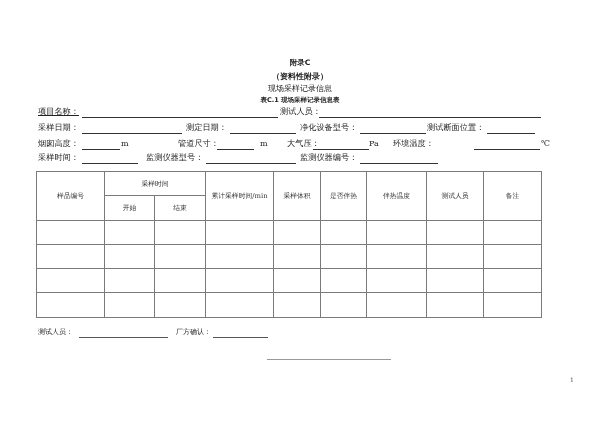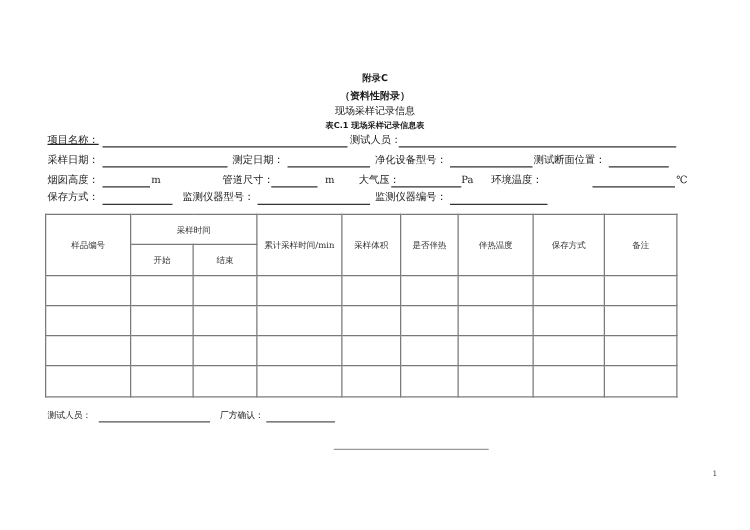--- a/index.html
+++ b/index.html
@@ -51,21 +51,21 @@
 <div class="abs fl" style="left:178px; top:138px;">管道尺寸：</div>
 <div class="ln" style="left:217px; top:149px; width:37px;"></div>
 <div class="abs fl unit" style="left:260px; top:139px;">m</div>
 <div class="abs fl" style="left:264px; top:138px;margin-left:23px;">大气压：</div>
 <div class="ln" style="left:313px; top:149px; width:56px;"></div>
 <div class="abs fl unit" style="left:369px; top:139px;">Pa</div>
 <div class="abs fl" style="left:393px; top:138px;">环境温度：</div>
 <div class="ln" style="left:474px; top:149px; width:66px;"></div>
 <div class="abs fl unit" style="left:541px; top:139px;">℃</div>
 
-<div class="abs fl" style="left:38px; top:152px;">保存方式：</div>
+<div class="abs fl" style="left:38px; top:152px;">采样时间：</div>
 <div class="ln" style="left:82px; top:163px; width:56px;"></div>
 <div class="abs fl" style="left:146px; top:152px;font-family:Liberation Serif, serif;">监测仪器型号：</div>
 <div class="ln" style="left:206px; top:163px; width:90px;"></div>
 <div class="abs fl" style="left:300px; top:152px;text-align:right;">监测仪器编号：</div>
 <div class="ln" style="left:360px; top:163px; width:78px;"></div>
 
 <table class="rec">
   <colgroup>
     <col style="width:68px">
       <col style="width:50px">
@@ -78,21 +78,21 @@
       <col style="width:58px">
   </colgroup>
   <tbody>
       <tr style="height:24px;">
     <td rowspan="2">样品编号</td>
     <td colspan="2">采样时间</td>
     <td rowspan="2">累计采样时间/min</td>
     <td rowspan="2">采样体积</td>
     <td rowspan="2">是否伴热</td>
     <td rowspan="2">伴热温度</td>
-    <td rowspan="2">保存方式</td>
+    <td rowspan="2">测试人员</td>
     <td rowspan="2">备注</td>
   </tr>
   <tr style="height:25px;">
     <td>开始</td>
     <td>结束</td>
   </tr>
   <tr style="height:24px;">
     <td></td>
         <td></td>
         <td></td>

